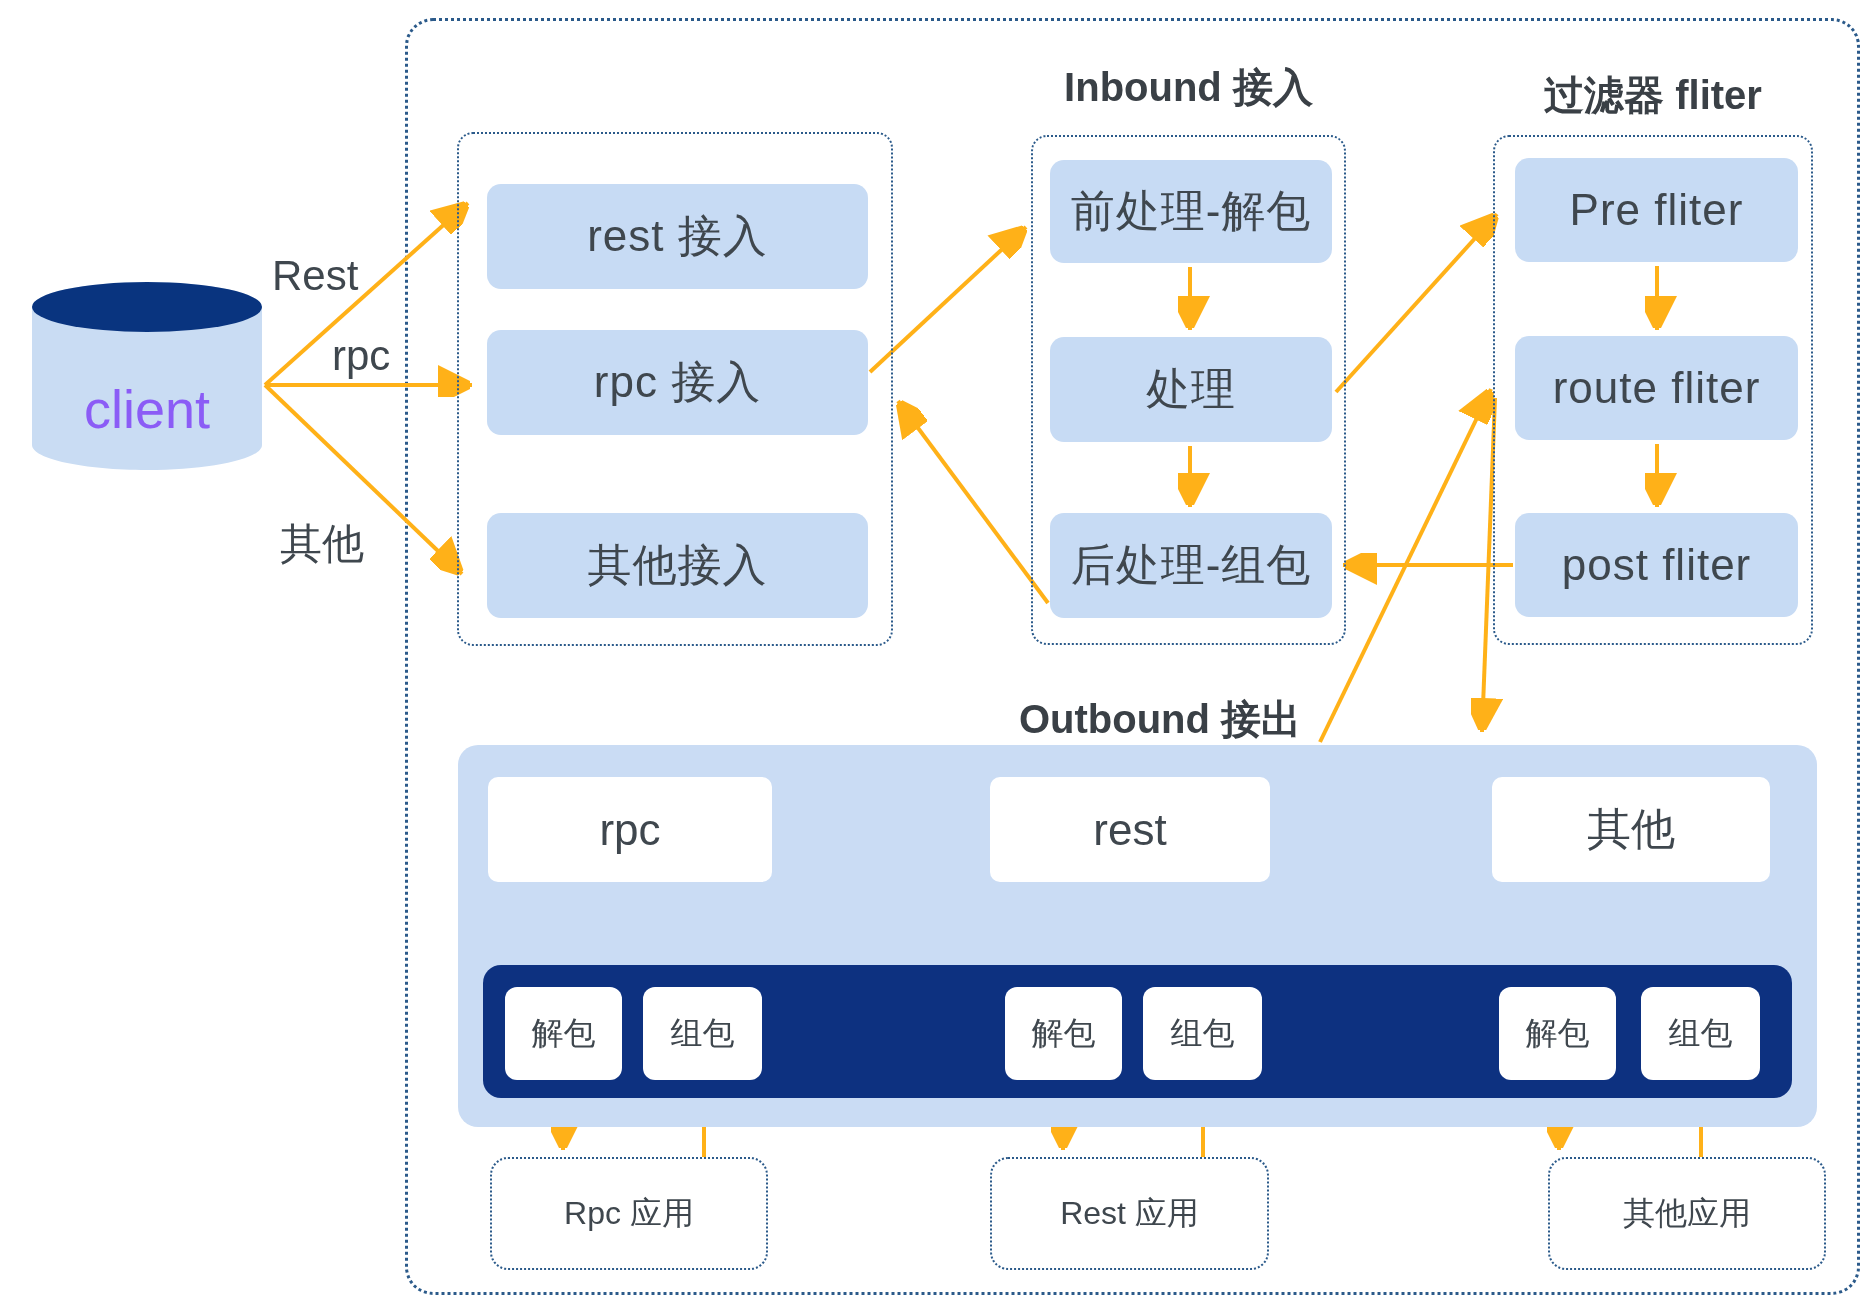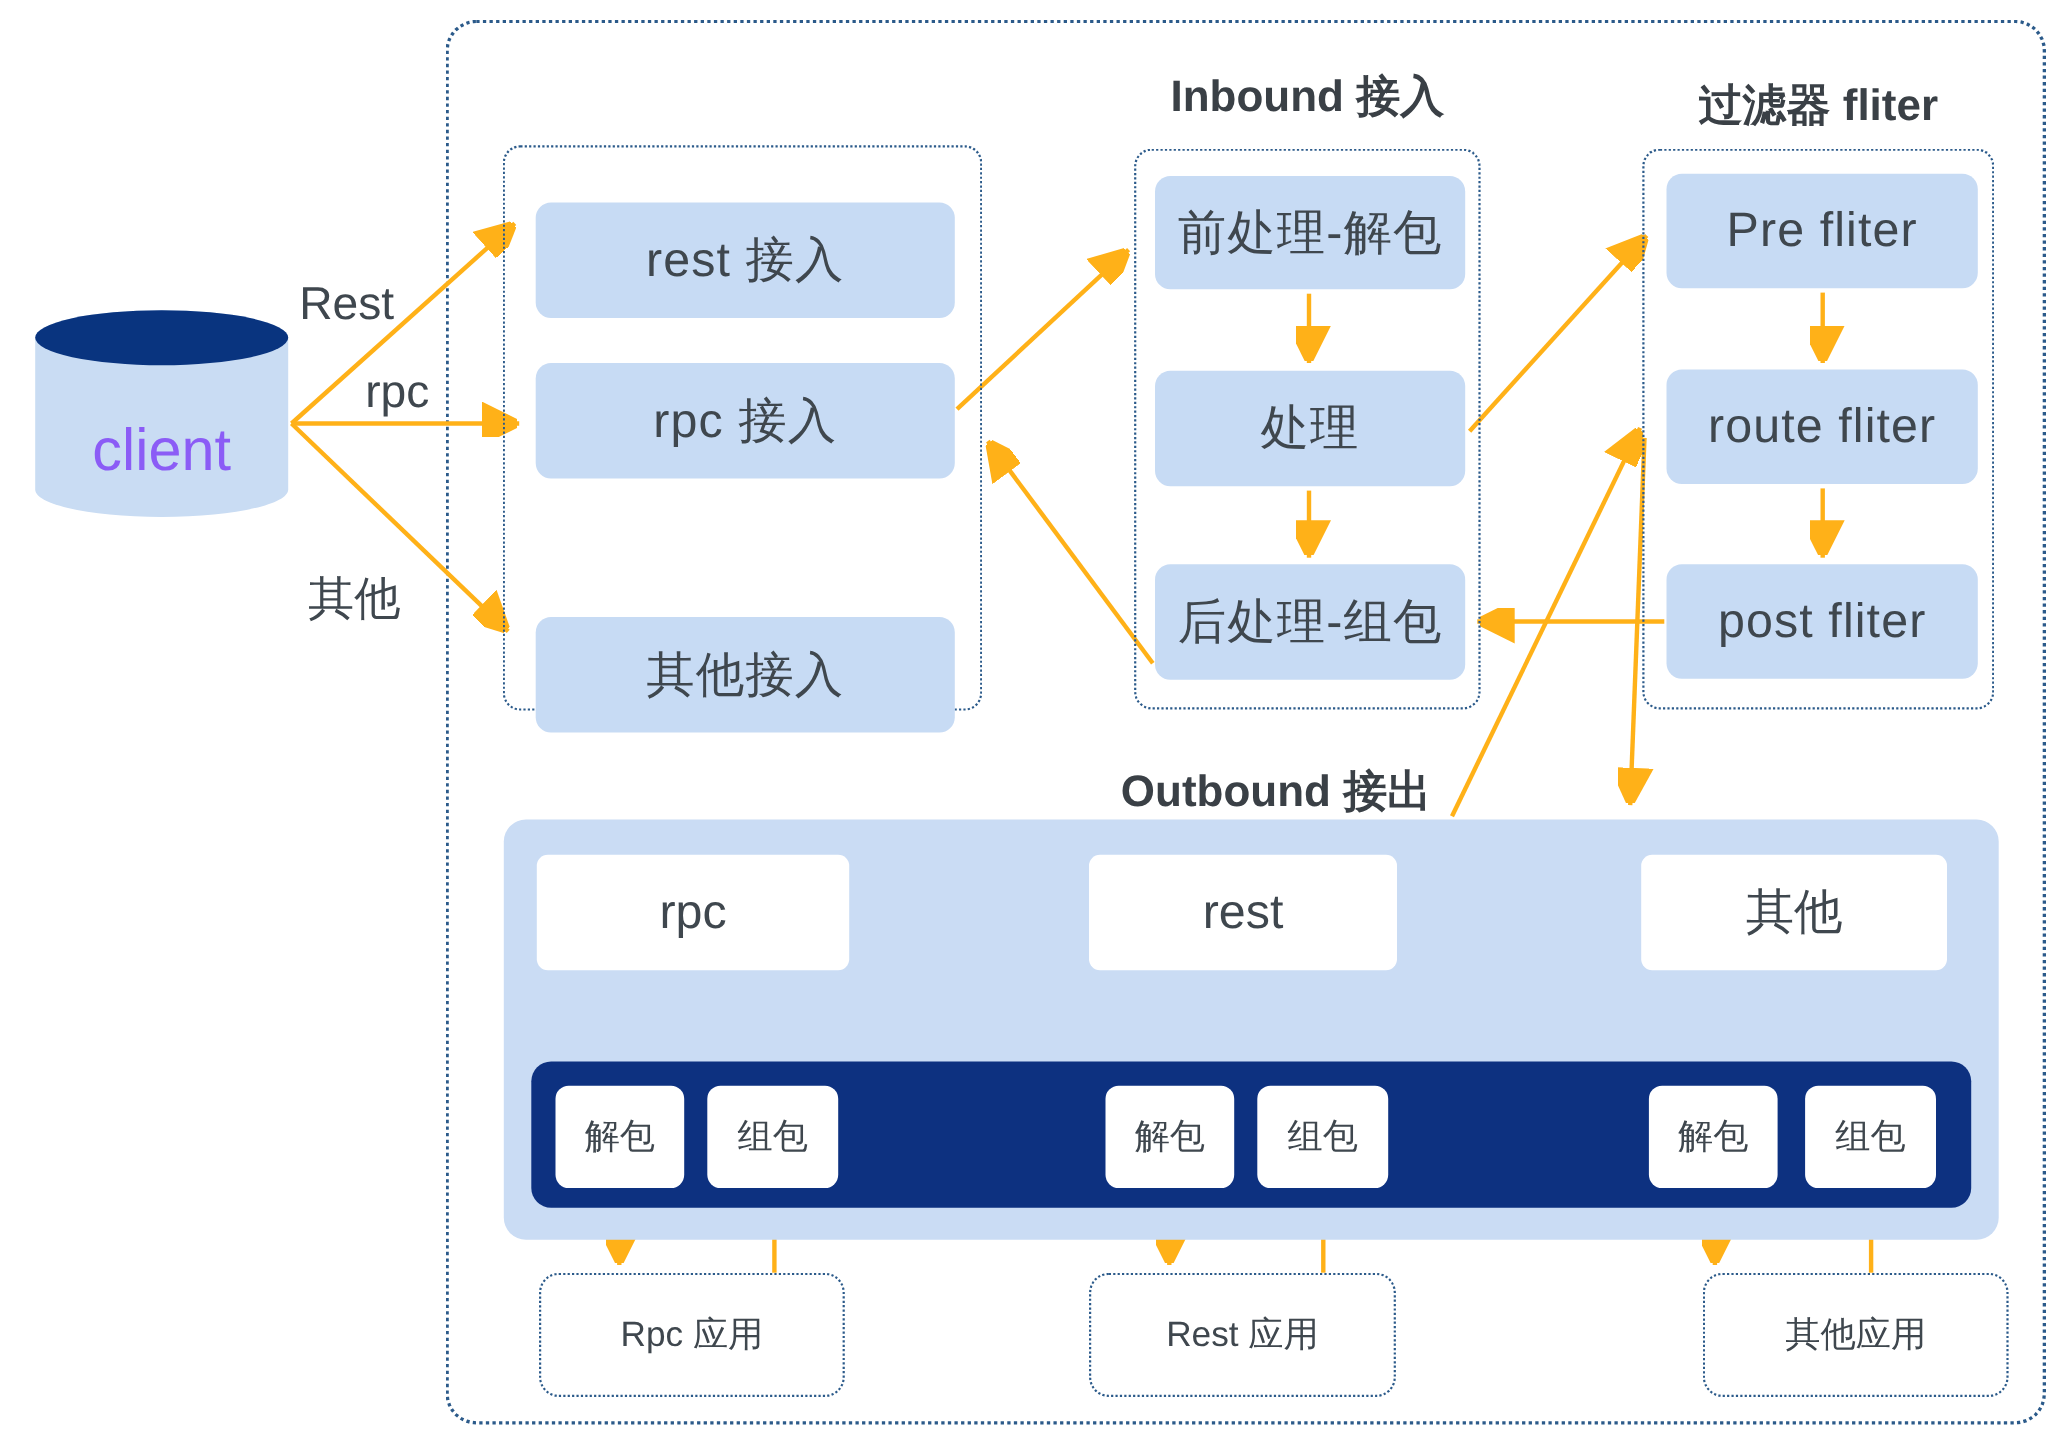--- a/index.html
+++ b/index.html
@@ -91,21 +91,21 @@
   </svg>
 
   <div class="abs client-label" style="left:32px;top:378px;width:230px;">client</div>
   <div class="abs edge-label" style="left:272px;top:252px;">Rest</div>
   <div class="abs edge-label" style="left:332px;top:332px;">rpc</div>
   <div class="abs edge-label" style="left:280px;top:516px;">其他</div>
 
   <div class="abs dashed-section" style="left:457px;top:132px;width:436px;height:514px;"></div>
   <div class="abs node" style="left:487px;top:158px;width:381px;height:105px;margin-top:26px;">rest 接入</div>
   <div class="abs node" style="left:487px;top:330px;width:381px;height:105px;">rpc 接入</div>
-  <div class="abs node" style="left:487px;top:513px;width:381px;height:105px;margin-top:48px;">其他接入</div>
+  <div class="abs node" style="left:487px;top:513px;width:381px;height:105px;">其他接入</div>
 
   <div class="abs title" style="left:1031px;top:60px;width:315px;">Inbound 接入</div>
   <div class="abs dashed-section" style="left:1031px;top:135px;width:315px;height:510px;"></div>
   <div class="abs node" style="left:1050px;top:160px;width:282px;height:103px;">前处理-解包</div>
   <div class="abs node" style="left:1050px;top:337px;width:282px;height:105px;">处理</div>
   <div class="abs title" style="left:1493px;top:68px;width:320px;">过滤器 fliter</div>
 
   <div class="abs node" style="left:1050px;top:513px;width:282px;height:105px;">后处理-组包</div>
   <div class="abs dashed-section" style="left:1493px;top:135px;width:320px;height:510px;"></div>
   <div class="abs node" style="left:1515px;top:158px;width:283px;height:104px;">Pre fliter</div>

